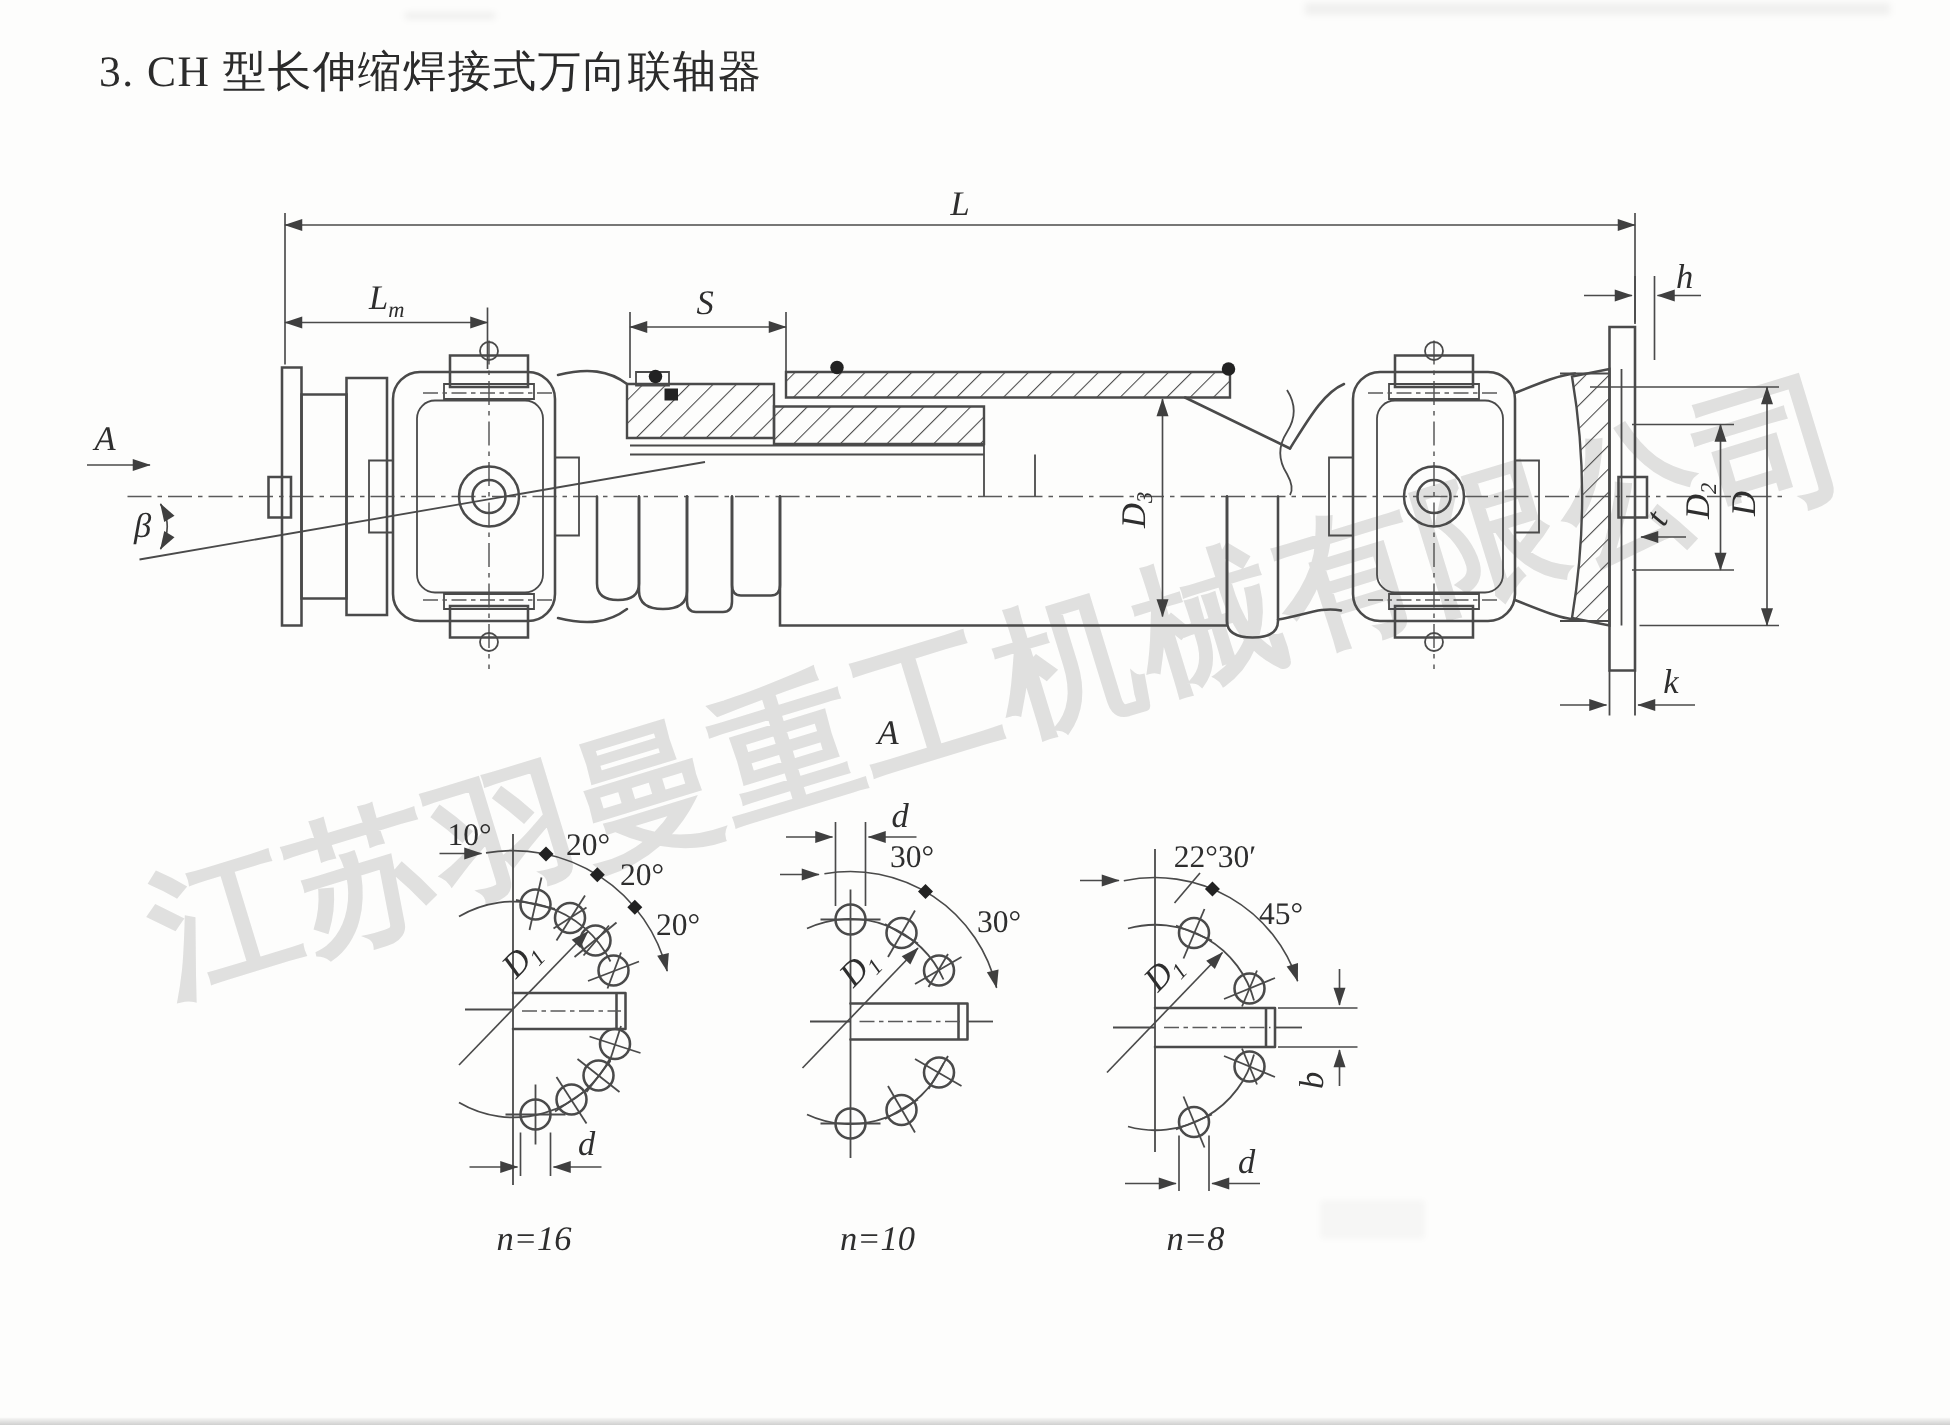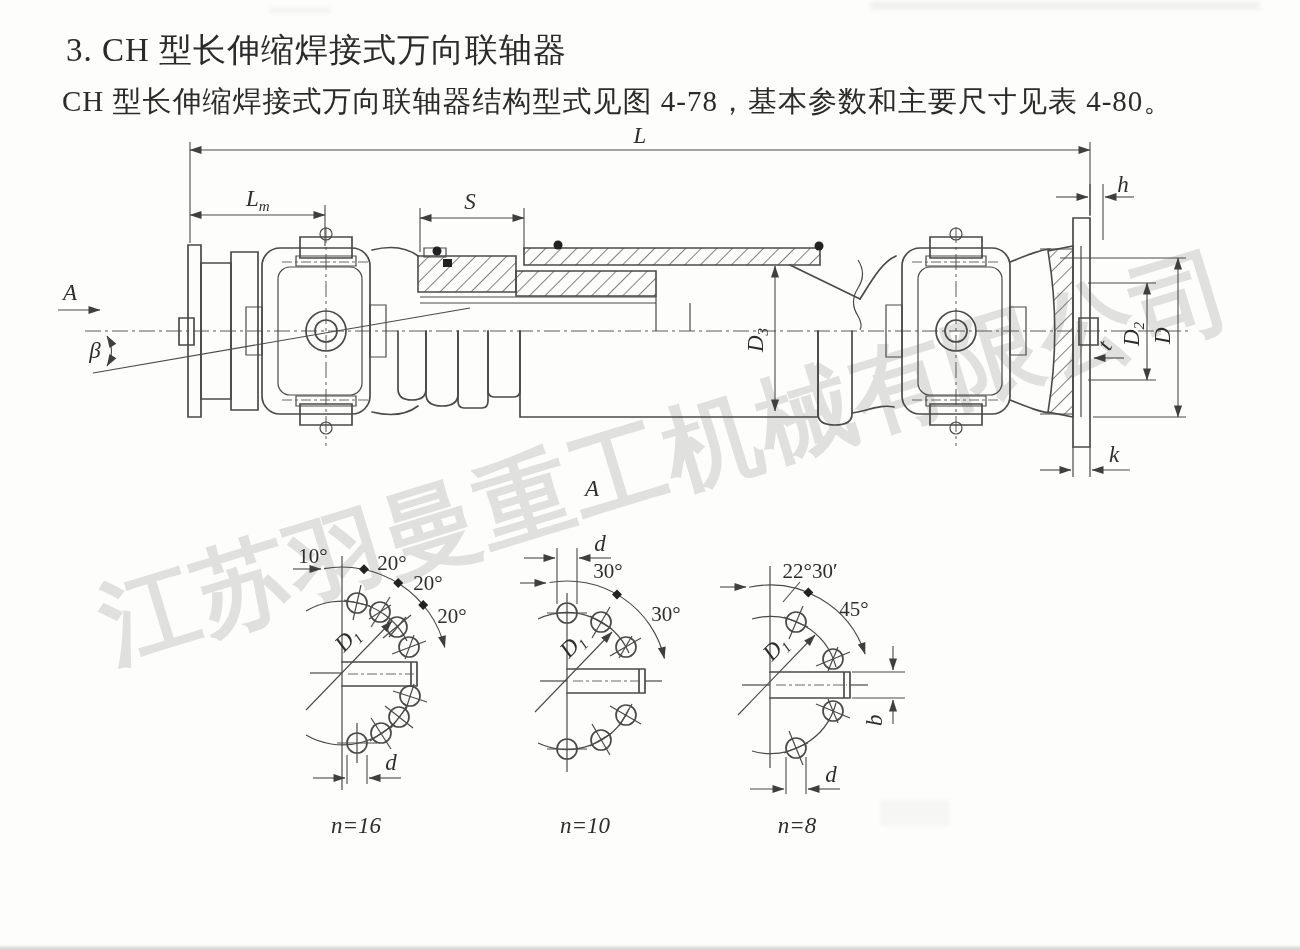--- a/index.html
+++ b/index.html
@@ -1,20 +1,20 @@
 <!DOCTYPE html>
 <html><head>
 <meta charset="utf-8">
 <style>
   html,body{margin:0;padding:0;}
   body{background:#ffffff;}
   #page{position:relative;width:1300px;height:950px;background:#fdfdfc;overflow:hidden;
         font-family:"Liberation Serif",serif;color:#2b2b2b;}
   .toptext{position:absolute;white-space:nowrap;letter-spacing:1px;}
-  #heading{left:66px;top:28px;font-size:33px;}
+  #heading{left:66px;top:28px;font-size:29px;}
   #bodyline{left:62px;top:82px;font-size:29px;}
   #caption{left:0;right:0;top:858px;text-align:center;font-size:26px;letter-spacing:2px;}
   #watermark{position:absolute;left:100px;top:548px;font-family:"Liberation Sans",sans-serif;
              font-weight:bold;font-size:96px;letter-spacing:2px;white-space:nowrap;
              color:rgba(110,110,110,0.20);transform:rotate(-17deg);transform-origin:60px 60px;
              user-select:none;}
   svg{position:absolute;left:0;top:0;}
   svg *{vector-effect:non-scaling-stroke;}
   .ln{stroke:#4a4a4a;stroke-width:1.7;fill:none;stroke-linecap:round;}
   .ln2{stroke:#4a4a4a;stroke-width:1.2;fill:none;}
@@ -31,21 +31,20 @@
                background:linear-gradient(to bottom,rgba(0,0,0,0.02),rgba(0,0,0,0.18));}
 </style>
 </head>
 <body>
 
 <div id="page">
 
   <div id="watermark">江苏羽曼重工机械有限公司</div>
 
   <div id="heading" class="toptext">3. CH 型长伸缩焊接式万向联轴器</div>
-  <div id="bodyline" class="toptext">CH 型长伸缩焊接式万向联轴器结构型式见图 4-78，基本参数和主要尺寸见表 4-80。</div>
 
   <svg width="1300" height="950" viewBox="0 0 1300 950">
     <defs>
       <pattern id="h45" patternUnits="userSpaceOnUse" width="11" height="11" patternTransform="rotate(45)">
         <line x1="0" y1="0" x2="0" y2="11" stroke="#4a4a4a" stroke-width="1.4"></line>
       </pattern>
       <marker id="ah" markerWidth="14" markerHeight="12" refX="12" refY="5" orient="auto-start-reverse" markerUnits="userSpaceOnUse">
         <path d="M12.5,5 L0.5,1 L0.5,9 Z" fill="#3f3f3f"></path>
       </marker>
     </defs>

